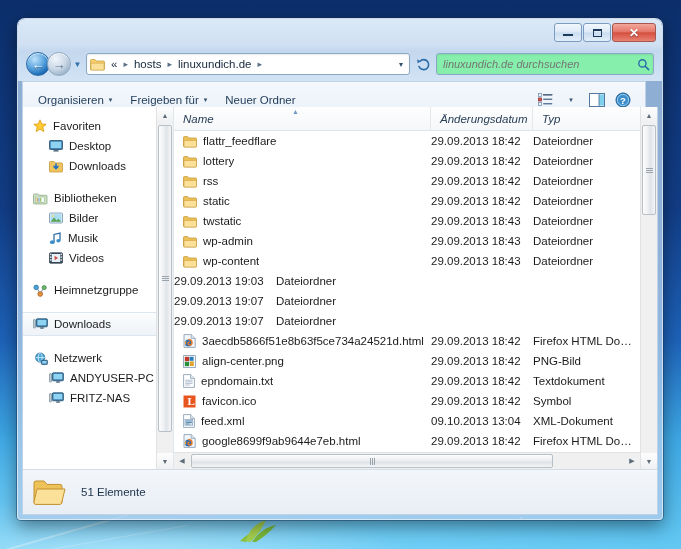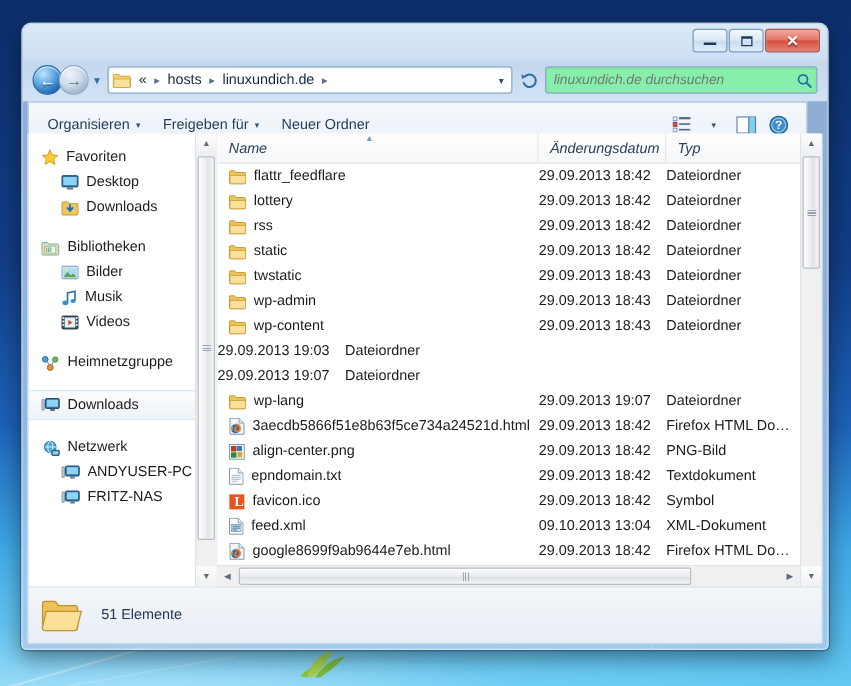--- a/index.html
+++ b/index.html
@@ -549,29 +549,20 @@
                 </div>
                 <div class="row">
                   <div class="r-date">29.09.2013 19:03</div>
                   <div class="r-type">Dateiordner</div>
                 </div>
                 <div class="row">
                   <div class="r-date">29.09.2013 19:07</div>
                   <div class="r-type">Dateiordner</div>
                 </div>
                 <div class="row">
-                  <div class="r-name">
-                    <span>
-                      <svg width="14" height="13" viewBox="0 0 14 13">
-                        <path d="M0.5 2.6 a1 1 0 0 1 1-1 H4.6 l1.3 1.4 H12.5 a1 1 0 0 1 1 1 V11 a1 1 0 0 1-1 1 H1.5 a1 1 0 0 1-1-1 Z" fill="#edc259" stroke="#c2912f" stroke-width="0.7"></path>
-                        <path d="M1 5.4 H13.5 V11 a1 1 0 0 1-1 1 H2 a1 1 0 0 1-1-1 Z" fill="#fbe09a" stroke="#c2912f" stroke-width="0.5"></path>
-                      </svg>
-                    </span>
-                    <span class="t">wp-lang</span>
-                  </div>
                   <div class="r-date">29.09.2013 19:07</div>
                   <div class="r-type">Dateiordner</div>
                 </div>
                 <div class="row">
                   <div class="r-name">
                     <span>
                       <svg width="13" height="14" viewBox="0 0 13 14">
                         <path d="M1 0.6 H8.2 L12.2 4.4 V13.4 H1 Z" fill="#f3f7fb" stroke="#8198ad" stroke-width="0.8"></path>
                         <path d="M8.2 0.6 V4.4 H12.2" fill="#dde8f1" stroke="#8198ad" stroke-width="0.7"></path>
                         <circle cx="5.4" cy="9" r="3.6" fill="#2b6cb0"></circle>

